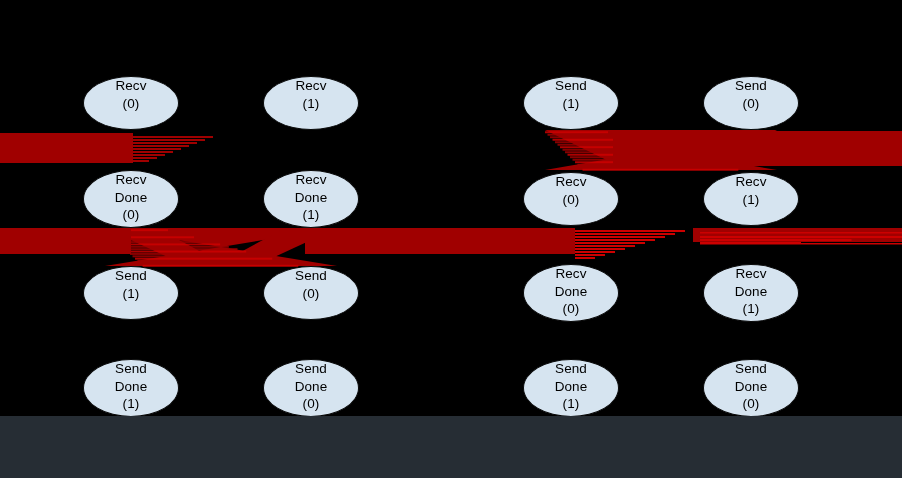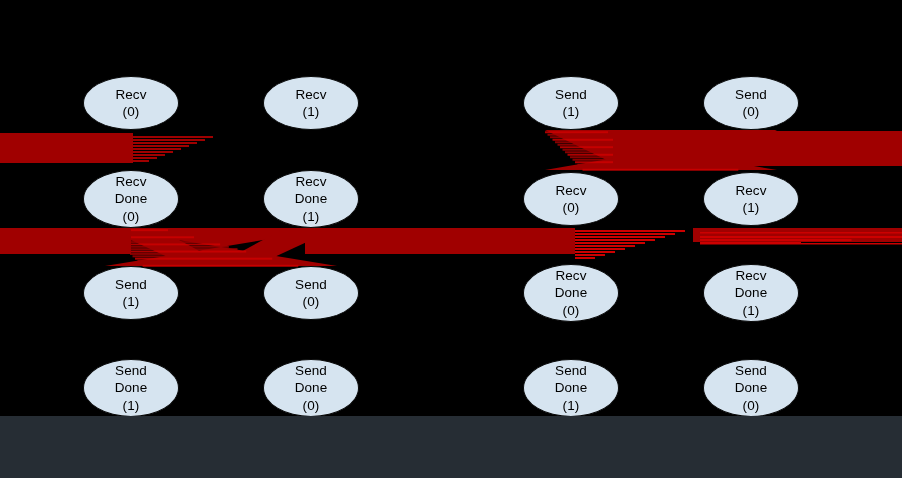--- a/index.html
+++ b/index.html
@@ -2,21 +2,21 @@
 <html><head>
 <meta charset="utf-8">
 <style>
   html,body{margin:0;padding:0;background:#000;}
   body{width:902px;height:478px;overflow:hidden;
        font-family:"Liberation Sans","DejaVu Sans",sans-serif;}
   #root{position:relative;width:902px;height:478px;background:#000000;}
   #canvas{position:absolute;left:0;top:0;width:902px;height:478px;}
   .bottombar{position:absolute;left:0;bottom:0;width:902px;height:62px;
              background:#262d34;}
-  .node{position:absolute;display:flex;align-items:center;justify-content:center;
+  .node{position:absolute;display:flex;align-items:flex-start;justify-content:center;
         border-radius:50%;background:#d6e4f0;border:1px solid #0a0a0a;
         box-sizing:border-box;}
   .node .lbl{text-align:center;color:#000;font-size:13.5px;line-height:17.5px;
              white-space:pre-line;letter-spacing:.1px;}
 </style>
 </head>
 <body>
 
 <div id="root">
 

